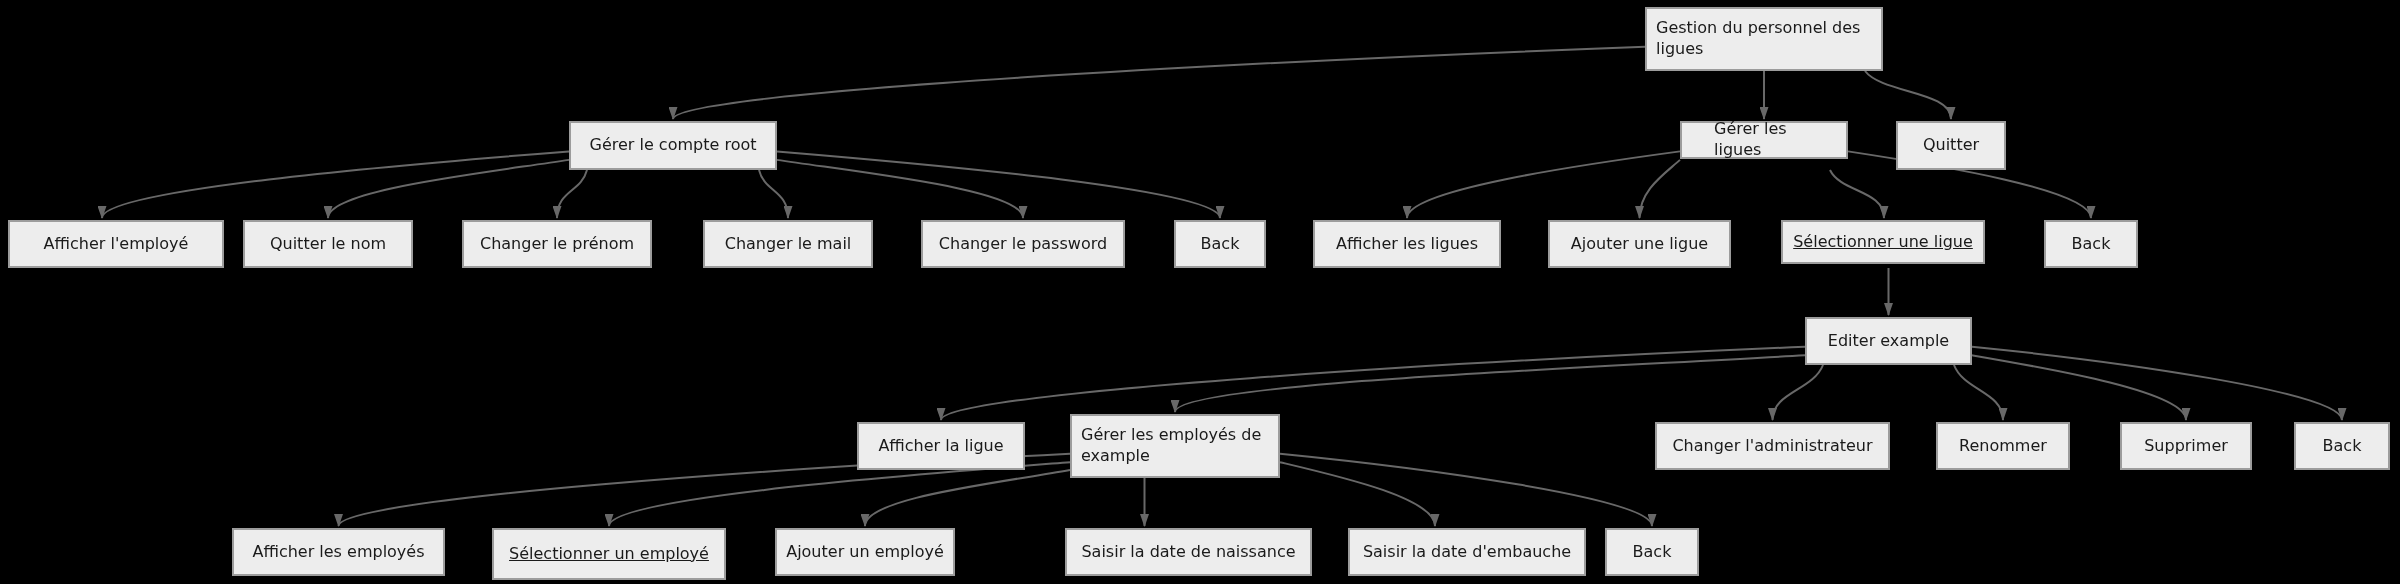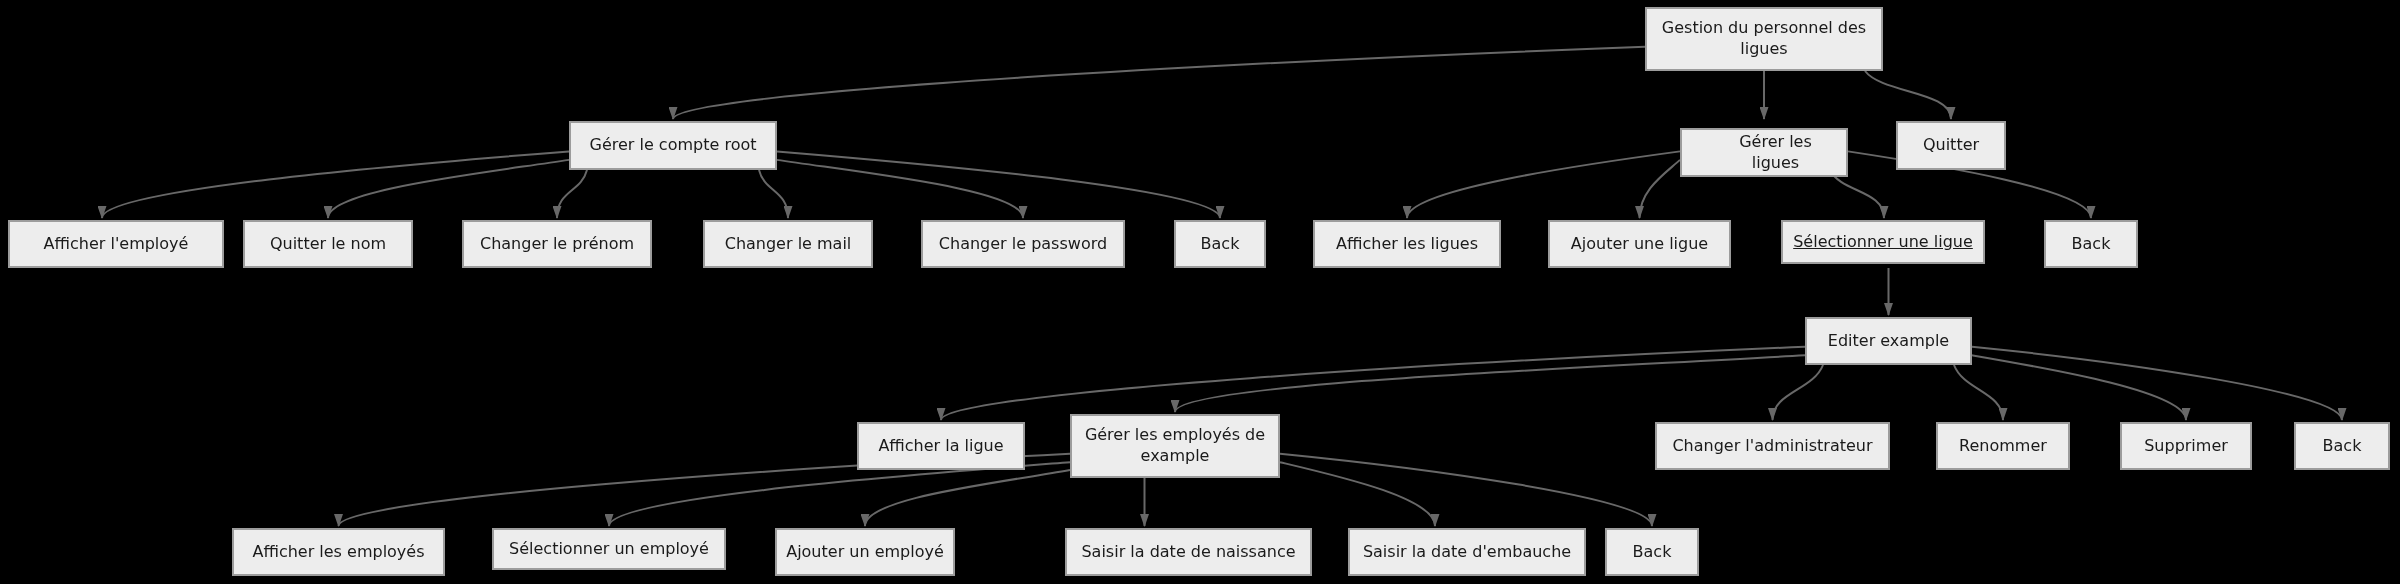--- a/index.html
+++ b/index.html
@@ -24,21 +24,21 @@
     stroke-width: 2;
   }
   .node {
     position: absolute;
     box-sizing: border-box;
     background: var(--node-fill, #ededed);
     border: 2px solid var(--node-border, #9c9c9c);
     display: flex;
     align-items: center;
     justify-content: center;
-    text-align: center;
+    text-align: left;
     padding: 2px 9px;
     color: var(--text-color, #1a1a1a);
     font-size: 16px;
     line-height: 1.3;
   }
 </style>
 </head>
 <body>
 
 <div class="canvas">
@@ -77,21 +77,21 @@
         <path d="M1280,453.68 C1421.3600000000001,467.68 1652,498 1652,526" class="edge" marker-end="url(#arrow)"></path>
       </g>
   </svg>
   <div id="nodes-layer">
       <div class="node" style="left: 1645px; top: 7px; width: 238px; height: 64px;">
         <span>Gestion du personnel des ligues</span>
       </div>
       <div class="node" style="left: 569px; top: 121px; width: 208px; height: 49px;">
         <span>Gérer le compte root</span>
       </div>
-      <div class="node" style="left: 1680px; top: 128px; width: 168px; height: 49px; padding-left: 32px;">
+      <div class="node" style="left: 1680px; top: 121px; width: 168px; height: 38px; padding-left: 32px;">
         <span>Gérer les ligues</span>
       </div>
       <div class="node" style="left: 1896px; top: 121px; width: 110px; height: 49px;">
         <span>Quitter</span>
       </div>
       <div class="node" style="left: 8px; top: 220px; width: 216px; height: 48px;">
         <span>Afficher l'employé</span>
       </div>
       <div class="node" style="left: 243px; top: 220px; width: 170px; height: 48px;">
         <span>Quitter le nom</span>
@@ -137,21 +137,21 @@
       </div>
       <div class="node" style="left: 2120px; top: 422px; width: 132px; height: 48px;">
         <span>Supprimer</span>
       </div>
       <div class="node" style="left: 2294px; top: 422px; width: 96px; height: 48px;">
         <span>Back</span>
       </div>
       <div class="node" style="left: 232px; top: 528px; width: 213px; height: 48px;">
         <span>Afficher les employés</span>
       </div>
-      <div class="node" style="left: 492px; top: 528px; width: 234px; height: 42px;">
+      <div class="node" style="left: 492px; top: 528px; width: 234px; height: 52px; text-decoration: underline;">
         <span>Sélectionner un employé</span>
       </div>
       <div class="node" style="left: 775px; top: 528px; width: 180px; height: 48px;">
         <span>Ajouter un employé</span>
       </div>
       <div class="node" style="left: 1065px; top: 528px; width: 247px; height: 48px;">
         <span>Saisir la date de naissance</span>
       </div>
       <div class="node" style="left: 1316px; top: 528px; width: 238px; height: 48px; margin-left: 32px;">
         <span>Saisir la date d'embauche</span>

